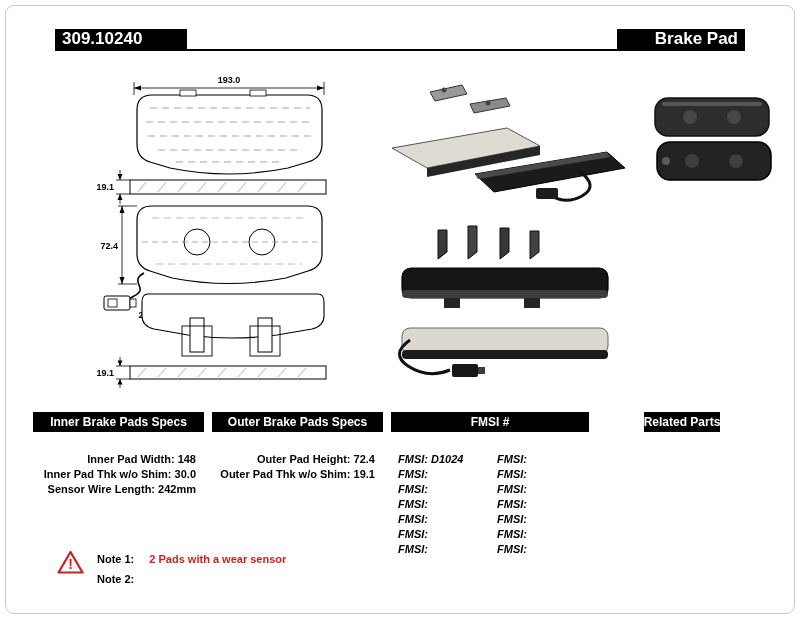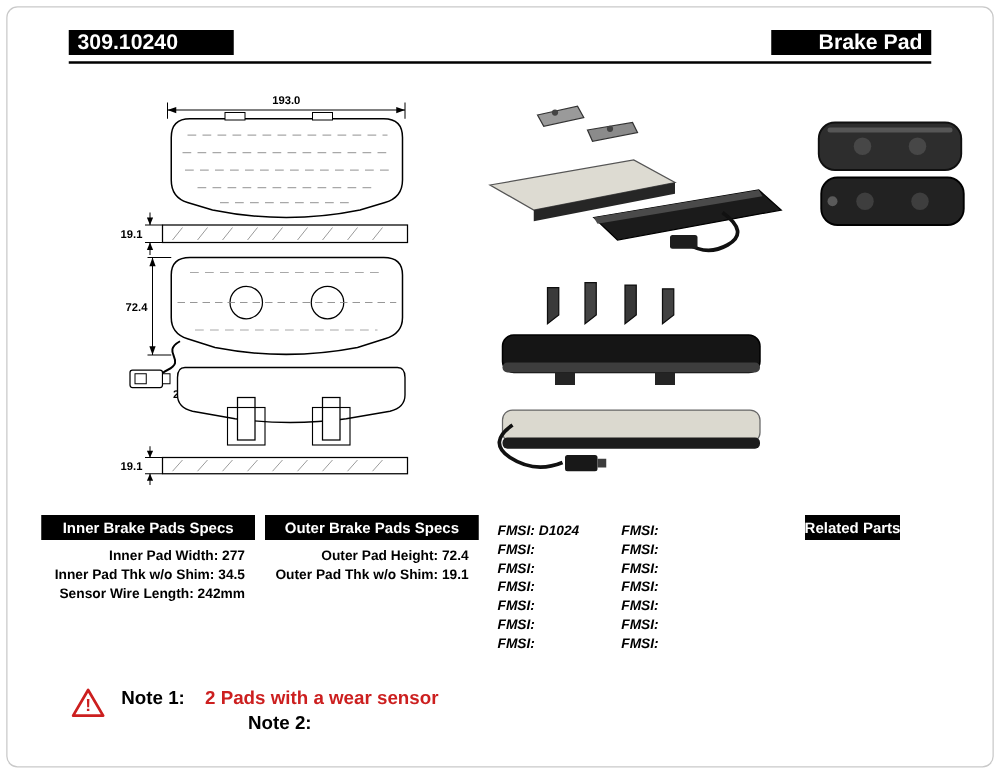--- a/index.html
+++ b/index.html
@@ -2,51 +2,51 @@
 <html><head>
 <meta charset="utf-8">
 <style>
   * { margin:0; padding:0; box-sizing:border-box; }
   html,body { width:800px; height:619px; background:#ffffff; }
   body { font-family:"Liberation Sans", sans-serif; color:#000; position:relative; }
   .frame { position:absolute; inset:5px; border:1px solid #c9c9c9; border-radius:9px; pointer-events:none; }
 
   
   .header { position:absolute; left:55px; top:24px; width:690px; height:27px;
-            display:flex; align-items:flex-start; border-bottom:2px solid #000; }
+            display:flex; align-items:flex-end; border-bottom:2px solid #000; }
   .hbox { background:#000; color:#fff; font-weight:bold; font-size:17px;
           display:flex; align-items:center; }
   .hbox-left { width:132px; padding-left:7px; }
   .hbox-right { margin-left:auto; width:128px; justify-content:flex-end; padding-right:7px; }
 
   
   .drawing-svg { position:absolute; left:92px; top:68px; }
   .photos-svg  { position:absolute; left:372px; top:76px; }
   .dim-text { font-size:9px; font-weight:bold; fill:#000; font-family:"Liberation Sans",sans-serif; }
 
   
   .specs { position:absolute; left:33px; top:412px; width:734px; display:flex; gap:8px; }
-  .spec-col { display:flex; flex-direction:column; }
+  .spec-col { display:flex; flex-direction:column;gap:14px; }
   .col-inner { width:171px; }
   .col-outer { width:171px; }
   .col-fmsi  { width:198px; }
   .col-related { width:170px;align-items:center; }
   .spec-header { background:#000; color:#fff; font-weight:bold; font-size:12px;
                  height:20px; display:flex; align-items:center; justify-content:center; }
   .spec-rows { margin-top:6px; display:flex; flex-direction:column; }
   .spec-row { font-size:11px; font-weight:bold; height:15px; line-height:15px; white-space:nowrap; }
   .align-right { text-align:right; padding-right:8px; }
   .fmsi-row { display:flex;font-style:italic; }
   .fmsi-row span { width:50%; padding-left:7px; }
   .related-row { padding-left:8px; }
 
   
   .notes { position:absolute; left:57px; top:549px; display:flex; gap:13px; align-items:flex-start; }
   .warn-icon { flex:0 0 auto; margin-top:1px; }
-  .note-line { font-size:15px; font-weight:bold; height:20px; line-height:20px;text-align:center; }
+  .note-line { font-size:11px; font-weight:bold; height:20px; line-height:20px; }
   .note-red { color:#cc1f1f; margin-left:12px; }
 </style>
 </head>
 <body>
 
 <div class="frame"></div>
 
 <div class="header">
   <div class="hbox hbox-left">
     <span>309.10240</span>
@@ -177,35 +177,36 @@
     <rect x="80" y="288" width="26" height="13" rx="2" fill="#181818"></rect>
     <rect x="106" y="291" width="7" height="7" fill="#3c3c3c"></rect>
   </g>
 </svg>
 
 <div class="specs">
 
   <div class="spec-col col-inner">
     <div class="spec-header">Inner Brake Pads Specs</div>
     <div class="spec-rows">
-      <div class="spec-row align-right">Inner Pad Width: 277</div>
-      <div class="spec-row align-right">Inner Pad Thk w/o Shim: 34.5</div>
+      <div class="spec-row align-right">Inner Pad Width: 148</div>
+      <div class="spec-row align-right">Inner Pad Thk w/o Shim: 30.0</div>
       <div class="spec-row align-right">Sensor Wire Length: 242mm</div>
     </div>
   </div>
 
   <div class="spec-col col-outer">
     <div class="spec-header">Outer Brake Pads Specs</div>
     <div class="spec-rows">
       <div class="spec-row align-right">Outer Pad Height: 72.4</div>
       <div class="spec-row align-right">Outer Pad Thk w/o Shim: 19.1</div>
     </div>
   </div>
 
   <div class="spec-col col-fmsi">
+    <div class="spec-header">FMSI #</div>
     <div class="spec-rows">
       <div class="spec-row fmsi-row">
         <span>FMSI: D1024</span>
         <span>FMSI:</span>
       </div>
       <div class="spec-row fmsi-row">
         <span>FMSI:</span>
         <span>FMSI:</span>
       </div>
       <div class="spec-row fmsi-row">

